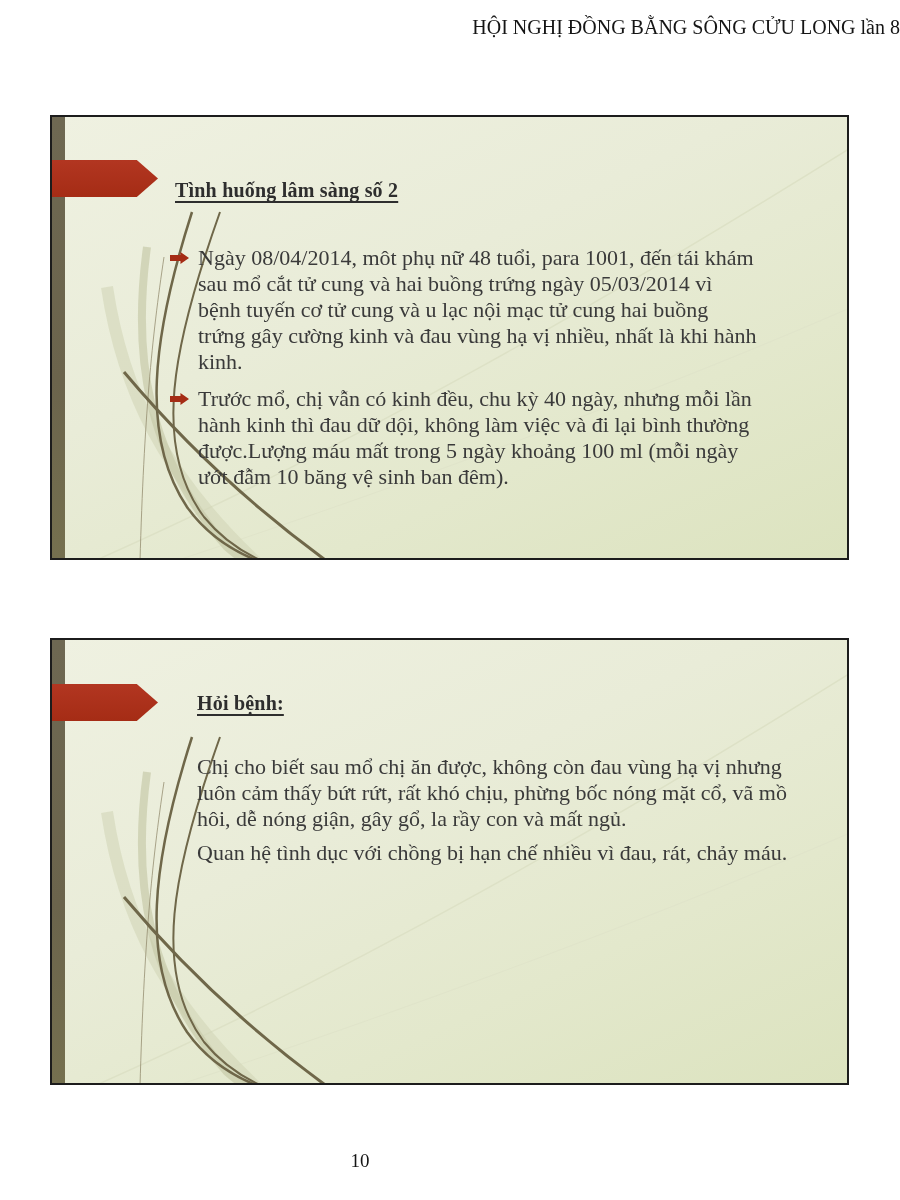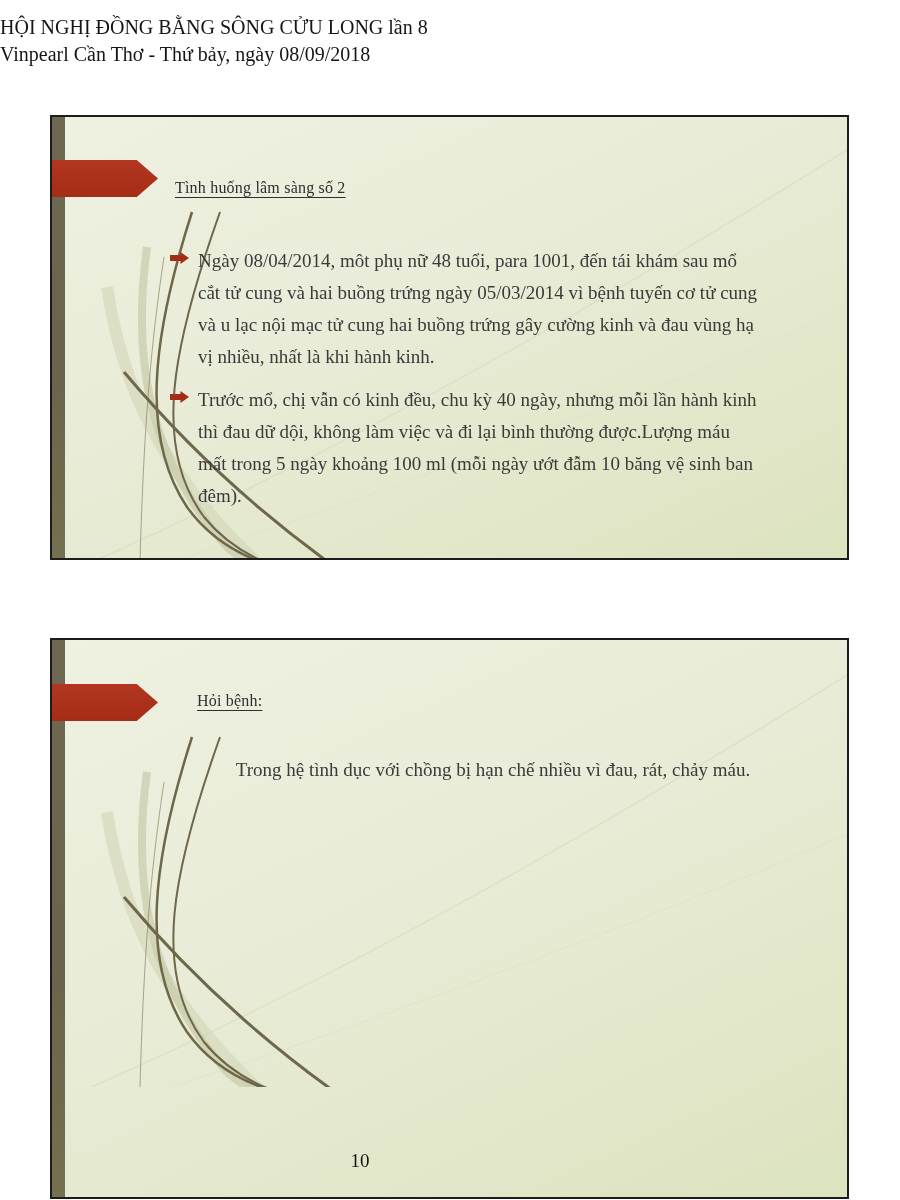--- a/index.html
+++ b/index.html
@@ -6,80 +6,79 @@
   html, body { background: #ffffff; }
   body {
     width: 900px; height: 1200px;
     position: relative;
     font-family: "Liberation Serif", "DejaVu Serif", serif;
     color: #1a1a1a;
     overflow: hidden;
   }
   .page-header {
     position: absolute; top: 14px; left: 0; width: 900px;
-    text-align: left;
+    text-align: right;
     font-size: 20px; line-height: 27px;
     color: #151515;
   }
   .slide {
     position: absolute; left: 50px; width: 799px;
     border: 2px solid #1c1c1c;
     background: linear-gradient(155deg, #eff1e1 0%, #e9ecd8 40%, #e3e8cc 70%, #dce3bf 100%);
     overflow: hidden;
   }
   .slide-1 { top: 115px; height: 445px; }
-  .slide-2 { top: 638px; height: 561px; text-align: center; }
+  .slide-2 { top: 638px; height: 447px; }
   .side-bar {
     position: absolute; left: 0; top: 0; bottom: 0; width: 13px;
     background: linear-gradient(180deg, #6e6852 0%, #6b644c 60%, #75704f 100%);
   }
   .deco-curves { position: absolute; left: 0; top: 0; }
   .accent-arrow {
     position: absolute; left: 0; width: 106px; height: 37px;
     background: linear-gradient(180deg, #b23621 0%, #a52c15 100%);
     clip-path: polygon(0 0, 80% 0, 100% 50%, 80% 100%, 0 100%);
   }
   .slide-1 .accent-arrow { top: 43px; }
   .slide-2 .accent-arrow { top: 44px; }
   .slide-title {
     position: absolute;
-    font-size: 16px; font-weight: normal;
+    font-size: 20px; font-weight: bold;
     color: #2e2e2e;
     text-decoration: underline;
     text-underline-offset: 4px;
     letter-spacing: 0.2px;
   }
   .slide-1 .slide-title { left: 123px; top: 62px; }
   .slide-2 .slide-title { left: 145px; top: 52px; }
   .bullet-list {
     position: absolute; left: 118px; top: 128px; width: 600px;
   }
   .bullet-item { display: flex; margin-bottom: 11px; }
   .bullet-marker {
     flex: 0 0 19px; height: 12px; margin-top: 7px; margin-right: 9px;
     background: #a52c15;
     clip-path: polygon(0 24%, 55% 24%, 55% 0, 100% 50%, 55% 100%, 55% 76%, 0 76%);
   }
   .bullet-text, .para {
-    font-size: 19px; line-height: 32px; color: #3a3a3a;
+    font-size: 22px; line-height: 26px; color: #3a3a3a;
   }
   .bullet-text { width: 560px; }
   .para-block { position: absolute; left: 145px; top: 114px; width: 592px; }
   .para { margin-bottom: 8px; }
   .page-footer {
     position: absolute; left: 0; top: 1150px; width: 720px;
     text-align: center; font-size: 19px; color: #151515;
   }
 </style>
 </head>
 <body>
 
 <div class="page-header">
   <div>HỘI NGHỊ ĐỒNG BẰNG SÔNG CỬU LONG lần 8</div>
-  <div>Vinpearl Cần Thơ - Thứ bảy, ngày 08/09/2018</div>
 </div>
 
 <div class="slide slide-1">
   <svg class="deco-curves" width="799" height="445" viewBox="0 0 799 445">
     <path d="M 40 445 C 300 330, 560 180, 800 30" stroke="#dde1c6" stroke-width="1.5" fill="none"></path>
     <path d="M 120 445 C 380 360, 640 260, 800 190" stroke="#e0e4ca" stroke-width="1" fill="none"></path>
     <path d="M 55 170 C 70 270, 110 360, 215 455" stroke="#d2d6b8" stroke-width="12" fill="none" opacity="0.6"></path>
     <path d="M 95 130 C 80 240, 95 340, 175 430 C 200 452, 220 458, 235 462" stroke="#c7cba9" stroke-width="8" fill="none" opacity="0.7"></path>
     <path d="M 112 140 C 100 220, 92 300, 88 445" stroke="#8a8264" stroke-width="1" fill="none" opacity="0.7"></path>
     <path d="M 140 95 C 100 220, 88 320, 135 390 C 162 428, 205 448, 250 456" stroke="#6f6749" stroke-width="2.5" fill="none"></path>
@@ -109,17 +108,18 @@
     <path d="M 95 132 C 80 242, 95 342, 175 432 C 200 454, 220 460, 235 464" stroke="#c7cba9" stroke-width="8" fill="none" opacity="0.7"></path>
     <path d="M 112 142 C 100 222, 92 302, 88 447" stroke="#8a8264" stroke-width="1" fill="none" opacity="0.7"></path>
     <path d="M 140 97 C 100 222, 88 322, 135 392 C 162 430, 205 450, 250 458" stroke="#6f6749" stroke-width="2.5" fill="none"></path>
     <path d="M 168 97 C 120 232, 100 332, 152 402 C 178 434, 215 452, 255 460" stroke="#6f6749" stroke-width="2" fill="none"></path>
     <path d="M 72 257 C 135 332, 205 397, 290 457" stroke="#6f6749" stroke-width="3" fill="none"></path>
   </svg>
   <div class="side-bar"></div>
   <div class="accent-arrow"></div>
   <div class="slide-title">Hỏi bệnh:</div>
   <div class="para-block">
-    <p class="para">Trong hệ tình dục với chồng bị hạn chế nhiều vì đau, rát, chảy máu.</p>
+    <p class="para">Chị cho biết sau mổ chị ăn được, không còn đau vùng hạ vị nhưng luôn cảm thấy bứt rứt, rất khó chịu, phừng bốc nóng mặt cổ, vã mồ hôi, dễ nóng giận, gây gổ, la rầy con và mất ngủ.</p>
+    <p class="para">Quan hệ tình dục với chồng bị hạn chế nhiều vì đau, rát, chảy máu.</p>
   </div>
 </div>
 
 <div class="page-footer">10</div>
 
 </body></html>

